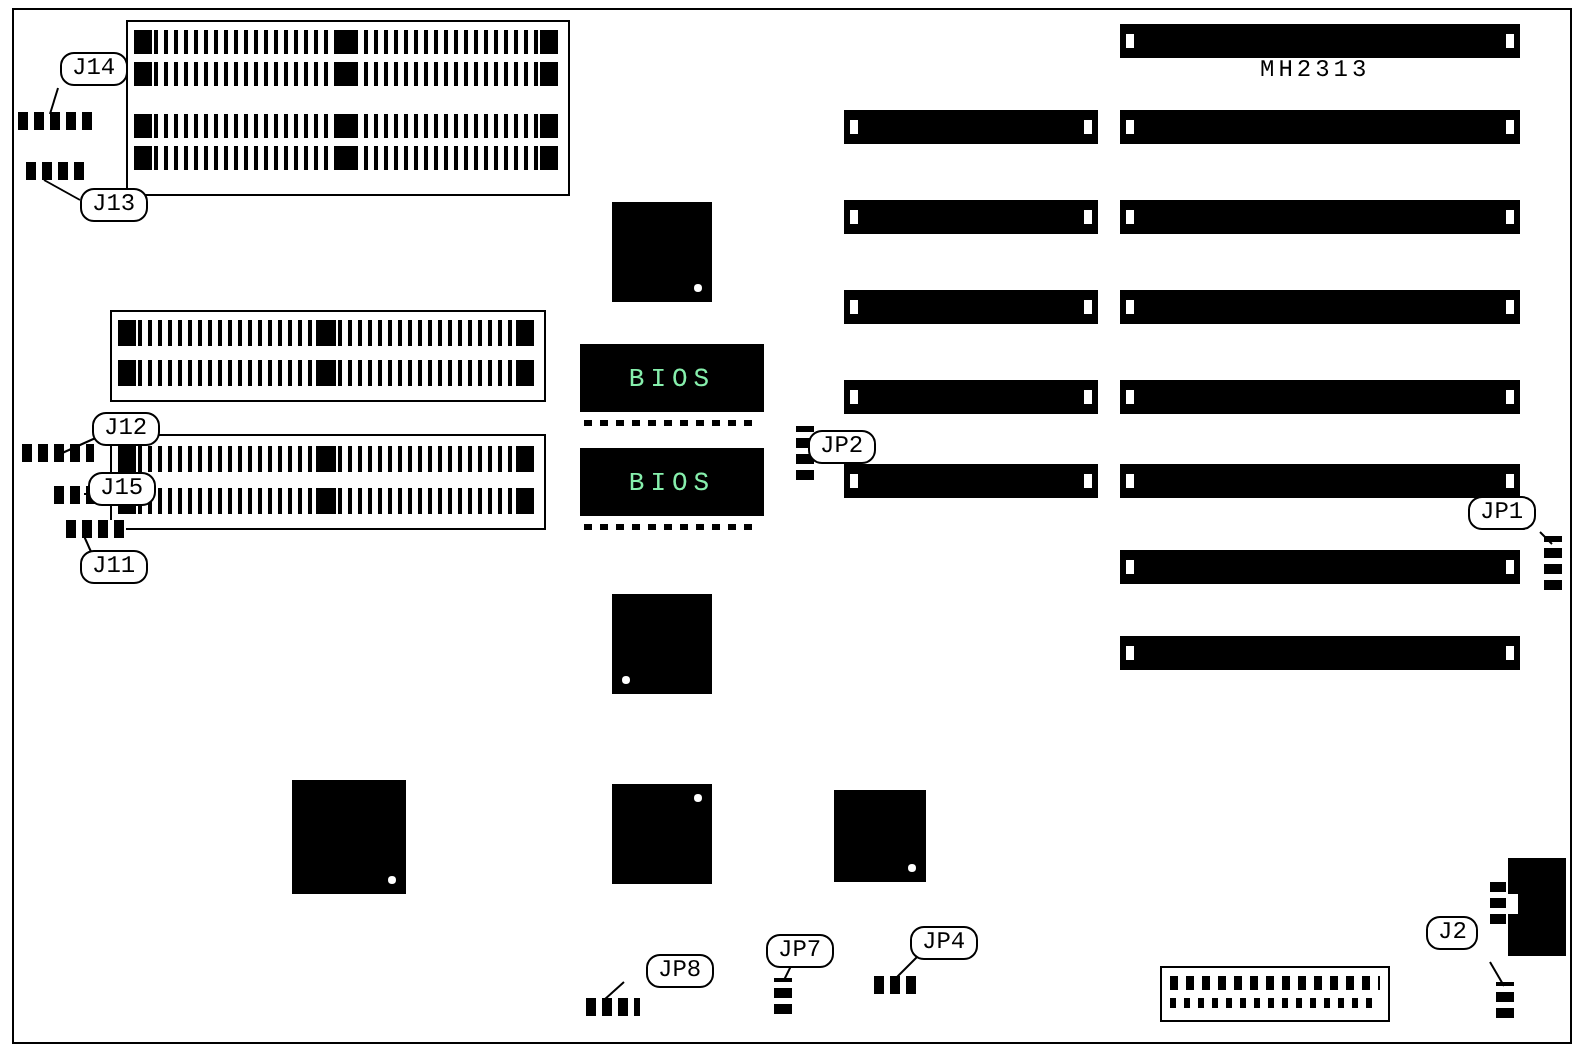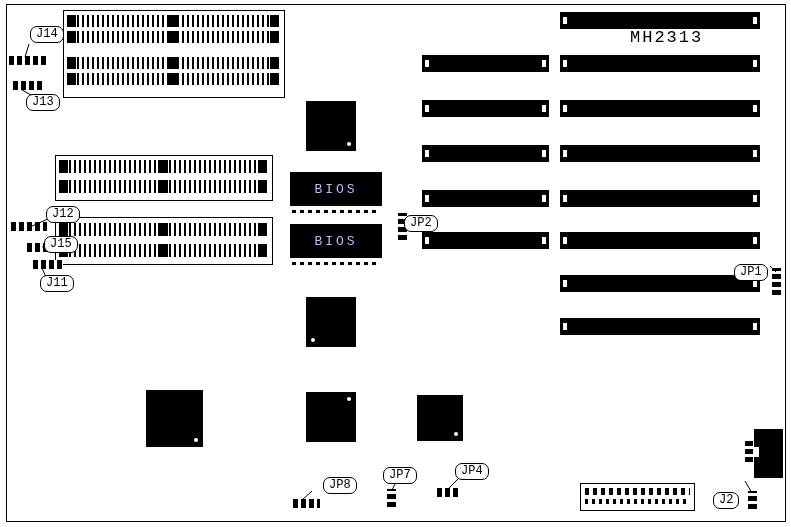--- a/index.html
+++ b/index.html
@@ -18,37 +18,37 @@
       linear-gradient(#000,#000) center center / 10px 100% no-repeat,
       linear-gradient(#000,#000) right center / 9px 100% no-repeat,
       repeating-linear-gradient(90deg,#000 0 2px,#fff 2px 5px);
   }
 
   .chip { background:#000; }
   .chip::after { content:""; position:absolute; width:4px; height:4px; background:#fff; border-radius:50%; right:5px; bottom:5px; }
   .chip.dot-tr::after { right:5px; top:5px; bottom:auto; }
   .chip.dot-bl::after { left:5px; right:auto; bottom:5px; }
 
-  .bios { background:#000; color:#c4b5fd; display:flex; align-items:center; justify-content:center;
+  .bios { background:#000; color:#86efac; display:flex; align-items:center; justify-content:center;
           font-size:13px; letter-spacing:3px; }
   .socket-dashes { background: repeating-linear-gradient(90deg,#000 0 4px,transparent 4px 8px); }
 
   .slot { background:#000; }
   .slot::before, .slot::after { content:""; position:absolute; top:5px; width:4px; height:7px; background:#fff; }
   .slot::before { left:3px; }
   .slot::after { right:3px; }
 
   .jmp-h { background: repeating-linear-gradient(90deg,#000 0 5px,#fff 5px 8px); }
   .jmp-v { background: repeating-linear-gradient(0deg,#000 0 5px,#fff 5px 8px); }
 
   .callout {
     background:#fff; border:1px solid #000; border-radius:7px;
     padding:0 5px; font-size:12px; line-height:15px; white-space:nowrap; z-index:3;
   }
-  .model { font-size:17px; letter-spacing:2px; }
+  .model { font-size:12px; letter-spacing:2px; }
 
   .leader-svg { position:absolute; left:0; top:0; z-index:2; pointer-events:none; }
 
   .bottom-conn { border:1px solid #000; background:#fff; }
   .bc-row1 { position:absolute; left:4px; top:4px; right:4px; height:7px;
              background:repeating-linear-gradient(90deg,#000 0 4px,#fff 4px 8px); }
   .bc-row2 { position:absolute; left:4px; top:15px; right:4px; height:5px;
              background:repeating-linear-gradient(90deg,#000 0 3px,#fff 3px 7px); }
 
   .edge-conn { background:#000; }
@@ -137,24 +137,24 @@
     <line x1="46" y1="277" x2="42" y2="268" stroke="#000" stroke-width="1"></line>
     <line x1="417" y1="223" x2="406" y2="223" stroke="#000" stroke-width="1"></line>
     <line x1="770" y1="266" x2="776" y2="272" stroke="#000" stroke-width="1"></line>
     <line x1="312" y1="491" x2="302" y2="500" stroke="#000" stroke-width="1"></line>
     <line x1="396" y1="482" x2="392" y2="490" stroke="#000" stroke-width="1"></line>
     <line x1="460" y1="477" x2="448" y2="489" stroke="#000" stroke-width="1"></line>
     <line x1="745" y1="481" x2="752" y2="493" stroke="#000" stroke-width="1"></line>
   </svg>
 
   <div class="abs callout" style="left:30px;top:26px">J14</div>
-  <div class="abs callout" style="left:26px;top:94px">J13</div>
+  <div class="abs callout" style="left:40px;top:94px">J13</div>
   <div class="abs callout" style="left:46px;top:206px">J12</div>
   <div class="abs callout" style="left:44px;top:236px">J15</div>
   <div class="abs callout" style="left:40px;top:275px">J11</div>
   <div class="abs callout" style="left:404px;top:215px">JP2</div>
-  <div class="abs callout" style="left:734px;top:264px">JP1</div>
+  <div class="abs callout" style="left:734px;top:248px">JP1</div>
   <div class="abs callout" style="left:323px;top:477px">JP8</div>
   <div class="abs callout" style="left:383px;top:467px">JP7</div>
   <div class="abs callout" style="left:455px;top:463px">JP4</div>
-  <div class="abs callout" style="left:713px;top:492px">J2</div>
+  <div class="abs callout" style="left:713px;top:458px">J2</div>
 
 </div>
 
 </body></html>

